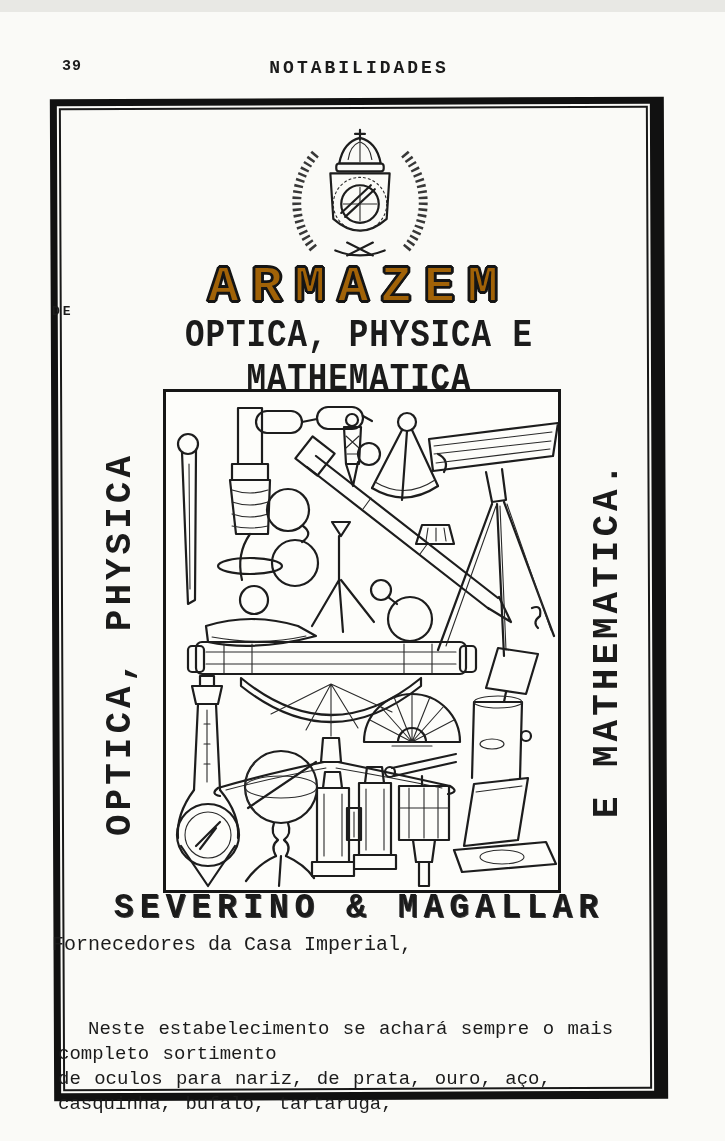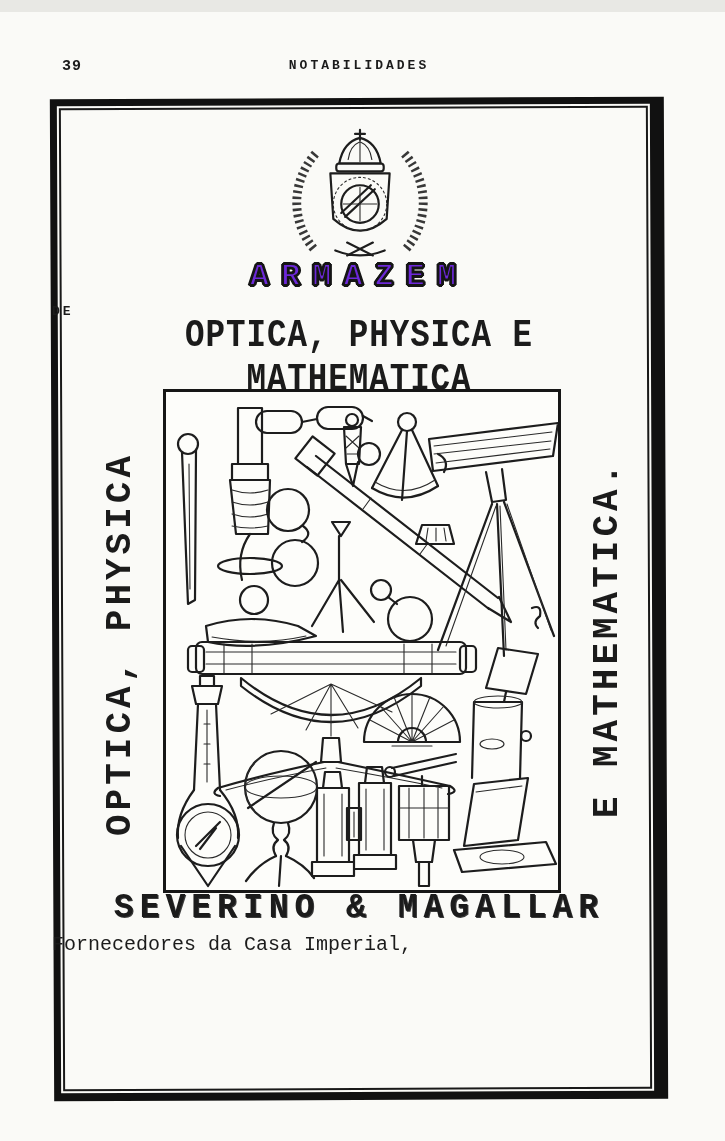--- a/index.html
+++ b/index.html
@@ -3,30 +3,30 @@
 <meta charset="utf-8">
 <style>
   html,body{margin:0;padding:0;background:#e8e8e4;}
   .page{
     position:relative;width:725px;height:1141px;margin:12px auto;
     background:#fafaf7;overflow:hidden;
     font-family:Liberation Mono, monospace;color:#1b1b1b;
   }
   .page-number{position:absolute;left:62px;top:46px;font-size:15px;font-weight:bold;letter-spacing:1px;}
   .running-header{position:absolute;left:52px;top:46px;width:614px;text-align:center;
-    font-size:13px;font-weight:bold;letter-spacing:3px;}
+    font-size:18px;font-weight:bold;letter-spacing:3px;}
   
   .ad-frame{position:absolute;left:52px;top:86px;width:593px;height:987px;
     border-style:solid;border-color:#111;border-width:7px 14px 8px 7px;
     transform:rotate(-0.25deg);}
   .ad-frame-inner{position:absolute;left:2px;top:2px;right:2px;bottom:2px;border:2px solid #191919;}
   .crest{position:absolute;left:276px;top:112px;width:168px;height:138px;}
   .armazem{position:absolute;left:52px;top:246px;width:614px;text-align:center;
-    font-size:32px;font-weight:bold;letter-spacing:12px;
-    color:#6d28d9;-webkit-text-stroke:1.8px #151515;
+    font-size:52px;font-weight:bold;letter-spacing:12px;
+    color:#a16207;-webkit-text-stroke:1.8px #151515;
     text-shadow:2px 0 0 #151515,-2px 0 0 #151515,0 2px 0 #151515,0 -2px 0 #151515,
                 1px 1px 0 #151515,-1px -1px 0 #151515,1px -1px 0 #151515,-1px 1px 0 #151515;}
   .de{position:absolute;left:52px;top:292px;width:614px;
     font-size:13px;font-weight:bold;letter-spacing:3px;}
   .subtitle{position:absolute;left:52px;top:306px;width:614px;text-align:center;
     font-size:35px;font-weight:bold;letter-spacing:1px;transform:scale(.93,1.12);}
   .illus-box{position:absolute;left:163px;top:377px;width:392px;height:498px;
     border:3px solid #161616;background:#fdfdfa;}
   .illus-box svg{width:100%;height:100%;display:block;}
   .vtext{position:absolute;height:42px;line-height:42px;text-align:center;white-space:nowrap;
@@ -220,15 +220,17 @@
         <path class="ink" d="M288,456 L380,448 L390,470 L296,478 Z"></path>
         <ellipse class="ink-thin" cx="336" cy="463" rx="22" ry="7"></ellipse>
       </g>
     </svg>
   </div>
 
   <div class="firm">SEVERINO &amp; MAGALLAR</div>
   <div class="suppliers">Fornecedores da Casa Imperial,</div>
 
   <div class="body-par">
+    <div class="body-line1">Neste estabelecimento se achará sempre o mais completo sortimento</div>
+    <div class="body-line2">de oculos para nariz, de prata, ouro, aço, casquinha, bufalo, tartaruga,</div>
   </div>
 
 </div>
 
 </body></html>

